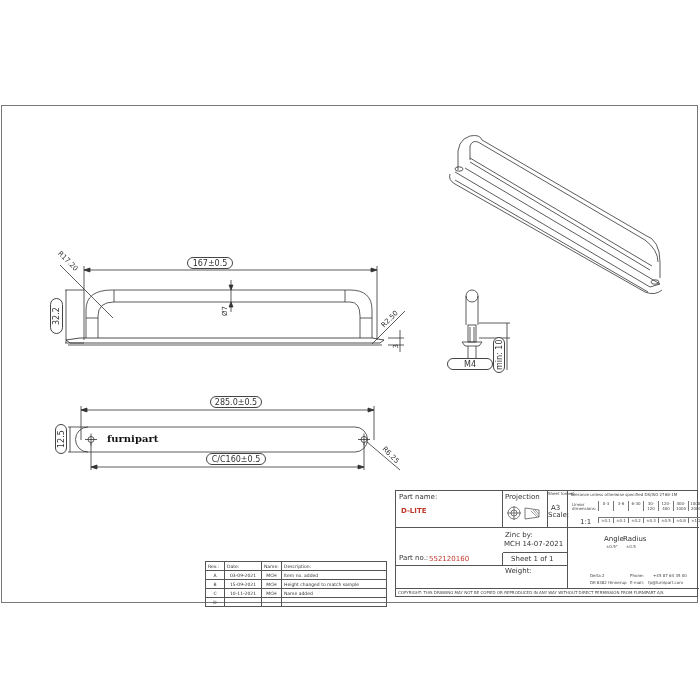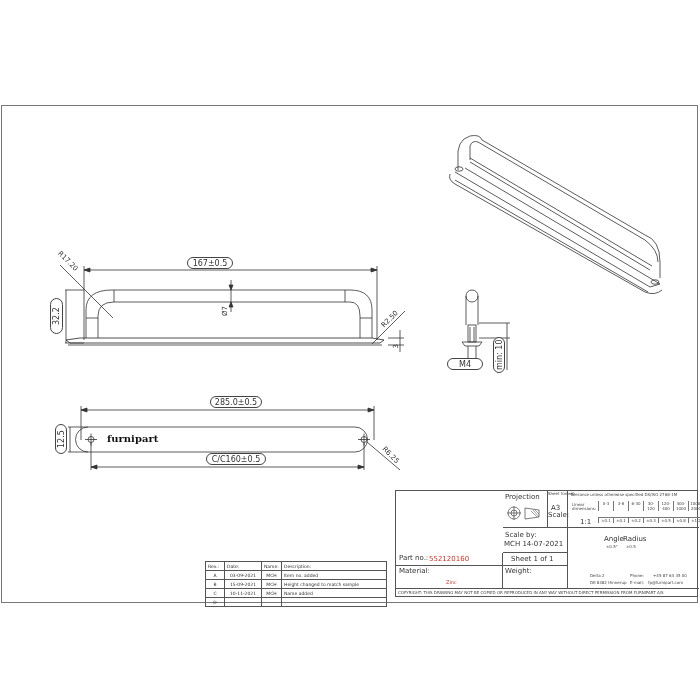--- a/index.html
+++ b/index.html
@@ -124,25 +124,29 @@
 <div class="lbl vtext" style="left:222px;top:306px;font-size:7px;">Ø7</div>
 <div class="lbl" style="left:380px;top:316px;transform:rotate(-45deg);font-size:7px;">R2.50</div>
 <div class="lbl vtext" style="left:393px;top:344px;font-size:7px;">3</div>
 
 <div class="pill" style="left:210px;top:396px;width:52px;height:12px;">285.0±0.5</div>
 <div class="pill vtext" style="left:55px;top:424px;width:12px;height:30px;">12.5</div>
 <div class="pill" style="left:206px;top:453px;width:60px;height:12px;">C/C160±0.5</div>
 <div class="lbl" style="left:380px;top:452px;transform:rotate(45deg);font-size:7px;">R6.25</div>
 <div class="lbl logo" style="left:107px;top:434px;font-size:10px;">furnipart</div>
 
-<div class="pill" style="left:447px;top:358px;width:36px;height:12px;">M4</div>
+<div class="pill" style="left:447px;top:358px;width:46px;height:12px;">M4</div>
 <div class="pill vtext" style="left:493px;top:337px;width:12px;height:36px;">min: 10</div>
 
 <div class="tb" style="left:395px;top:490px;width:303px;height:107px;">
 
+  <div class="cell" style="left:0;top:0;width:107px;height:37px;border-right:1px solid #555;border-bottom:1px solid #555;">
+    <div class="lbl small" style="left:3px;top:3px;">Part name:</div>
+    <div class="lbl red" style="left:5px;top:17px;font-size:7px;font-weight:bold;">D-LITE</div>
+  </div>
 
   <div class="cell" style="left:107px;top:0;width:45px;height:37px;border-right:1px solid #555;border-bottom:1px solid #555;">
     <div class="lbl small" style="left:2px;top:3px;">Projection</div>
     <svg style="position:absolute;left:4px;top:14px;" width="34" height="16">
       <g fill="none" stroke="#444" stroke-width="0.7">
         <circle cx="7" cy="8" r="6"></circle>
           <circle cx="7" cy="8" r="3"></circle>
         <line x1="0" y1="8" x2="14" y2="8"></line>
           <line x1="7" y1="1" x2="7" y2="15"></line>
         <path d="M18 3 L32 5 L32 12 L18 14 Z"></path>
@@ -174,21 +178,21 @@
       <span class="tiny" style="width:14px;border-left:1px solid #777;text-align:center;">±0.1</span>
       <span class="tiny" style="width:14px;border-left:1px solid #777;text-align:center;">±0.2</span>
       <span class="tiny" style="width:14px;border-left:1px solid #777;text-align:center;">±0.3</span>
       <span class="tiny" style="width:14px;border-left:1px solid #777;text-align:center;">±0.5</span>
       <span class="tiny" style="width:14px;border-left:1px solid #777;text-align:center;">±0.8</span>
       <span class="tiny" style="width:14px;border-left:1px solid #777;text-align:center;">±1.2</span>
     </div>
   </div>
 
   <div class="cell" style="left:107px;top:37px;width:65px;height:25px;border-right:1px solid #555;border-bottom:1px solid #555;">
-    <div class="lbl small" style="left:2px;top:4px;">Scale by:</div>
+    <div class="lbl small" style="left:2px;top:4px;">Zinc by:</div>
     <div class="lbl small" style="left:1px;top:13px;">MCH 14-07-2021</div>
   </div>
 
   <div class="cell" style="left:172px;top:37px;width:131px;height:70px;">
     <div class="lbl small" style="left:36px;top:8px;">Angle</div>
     <div class="lbl small" style="left:55px;top:8px;">Radius</div>
     <div class="lbl tiny" style="left:38px;top:17px;">±0.5°</div>
     <div class="lbl tiny" style="left:58px;top:17px;">±0.5</div>
     <div class="lbl tiny" style="left:22px;top:46px;">Delta 2</div>
     <div class="lbl tiny" style="left:22px;top:53px;">DK-8382 Hinnerup</div>
@@ -199,24 +203,20 @@
   </div>
 
   <div class="cell" style="left:0;top:62px;width:107px;height:13px;border-right:1px solid #555;border-bottom:1px solid #555;">
     <span class="lbl small" style="left:3px;top:2px;">Part no.:</span>
     <span class="lbl small red" style="left:33px;top:3px;">552120160</span>
   </div>
   <div class="cell" style="left:107px;top:62px;width:65px;height:13px;border-right:1px solid #555;border-bottom:1px solid #555;">
     <span class="lbl small" style="left:8px;top:3px;text-align:center;">Sheet 1 of 1</span>
   </div>
 
-  <div class="cell" style="left:0;top:75px;width:107px;height:22px;border-right:1px solid #555;">
-    <span class="lbl small" style="left:3px;top:2px;">Material:</span>
-    <span class="lbl red" style="left:50px;top:14px;font-size:5px;">Zinc</span>
-  </div>
   <div class="cell" style="left:107px;top:75px;width:65px;height:22px;border-right:1px solid #555;">
     <span class="lbl small" style="left:2px;top:2px;">Weight:</span>
   </div>
 
   <div class="cell" style="left:0;top:97px;width:303px;height:10px;border-top:1px solid #555;">
     <span class="lbl" style="left:2px;top:2px;font-size:4px;color:#444;">COPYRIGHT: THIS DRAWING MAY NOT BE COPIED OR REPRODUCED IN ANY WAY WITHOUT DIRECT PERMISSION FROM FURNIPART A/S</span>
   </div>
 </div>
 
 <div class="rev" style="position:absolute;left:205px;top:561px;">

